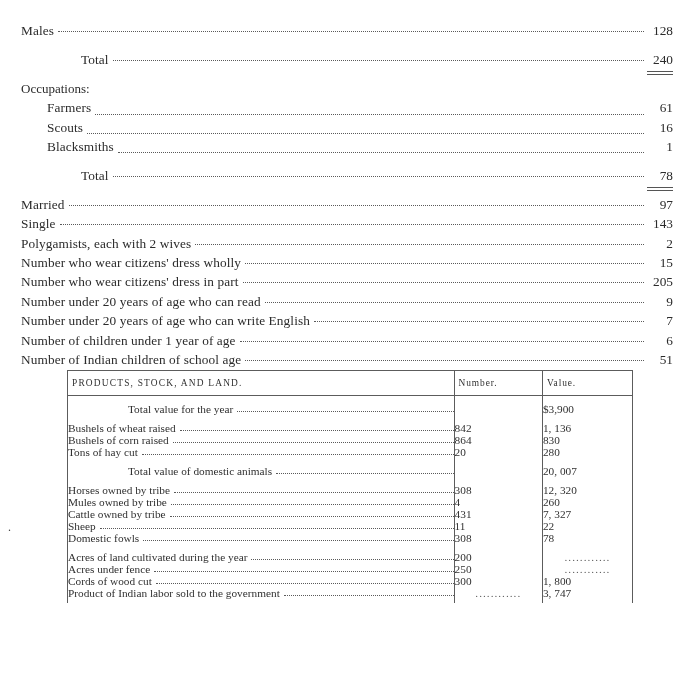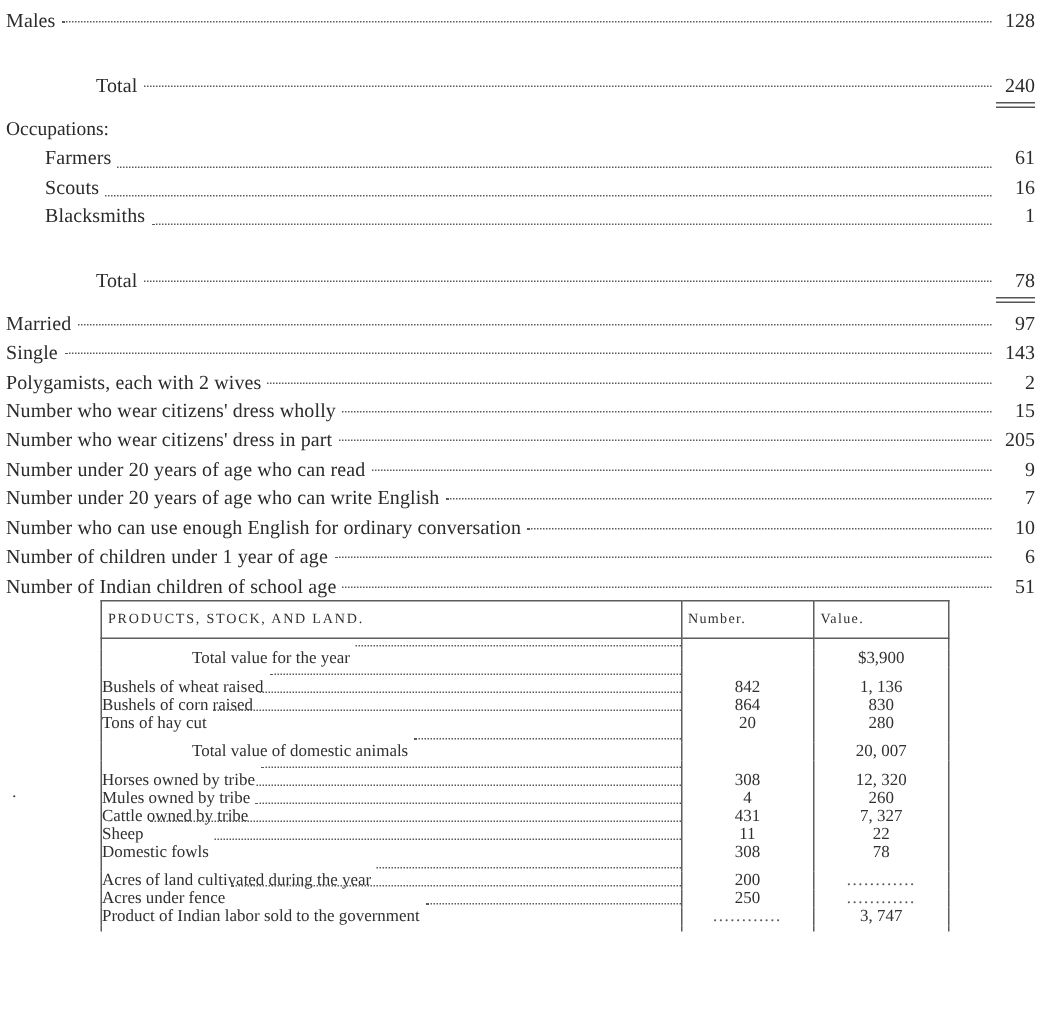--- a/index.html
+++ b/index.html
@@ -12,21 +12,21 @@
     height: 683px;
     font-family: "Liberation Serif", serif;
     color: #2b2b2b;
     position: relative;
     overflow: hidden;
   }
   .page {
     position: relative;
     width: 700px;
     height: 575px;
-    padding: 0;
+    padding: 17px;
     box-sizing: border-box;
   }
 
   
   .stat-list {
     padding: 4px 10px 0 4px;
   }
   .stat-row {
     display: flex;
     align-items: baseline;
@@ -47,21 +47,21 @@
     min-width: 12px;
   }
   .stat-row .value {
     flex: 0 0 auto;
     text-align: right;
     min-width: 26px;
   }
   .indent-1 { padding-left: 26px; align-items: flex-end; }
   .indent-total { padding-left: 60px; }
 
-  .total-row { margin-top: 24px; margin-bottom: 9px; justify-content: flex-end; }
+  .total-row { margin-top: 10px; margin-bottom: 9px; justify-content: flex-end; }
   .total-row .label { font-style: normal; }
 
   .dbl-underline {
     position: relative;
   }
   .dbl-underline .value::after {
     content: "";
     position: absolute;
     right: 0;
     bottom: -5px;
@@ -115,33 +115,33 @@
   .col-prod { width: 396px; }
   .col-num  { width: 84px; }
   .col-val  { width: 86px; }
 
   td.prod {
     padding: 1.5px 6px 1.5px 14px;
     white-space: nowrap;
   }
   td.prod .inner {
     display: flex;
-    align-items: flex-start;
+    align-items: flex-end;
   }
   td.prod .txt { flex: 0 0 auto; }
   td.prod .ldr {
     flex: 1 1 auto;
     border-bottom: 1px dotted #5a5a5a;
     margin: 0 0 0 4px;
     position: relative;
     top: -3px;
     min-width: 10px;
   }
   td.num, td.val {
-    text-align: center;
+    text-align: left;
     padding: 1.5px 4px;
     white-space: nowrap;
   }
   tr.subtotal td.prod { padding-left: 60px; }
   tr.subtotal td.prod .ldr { }
   td.dotline {
     text-align: center;
     color: #5a5a5a;
     letter-spacing: 1px;
   }
@@ -236,25 +236,20 @@
       <span class="leader"></span>
       <span class="value">9</span>
     </div>
 
     <div class="stat-row">
       <span class="label">Number under 20 years of age who can write English</span>
       <span class="leader"></span>
       <span class="value">7</span>
     </div>
 
-    <div class="stat-row">
-      <span class="label">Number who can use enough English for ordinary conversation</span>
-      <span class="leader"></span>
-      <span class="value">10</span>
-    </div>
 
     <div class="stat-row">
       <span class="label">Number of children under 1 year of age</span>
       <span class="leader"></span>
       <span class="value">6</span>
     </div>
 
     <div class="stat-row">
       <span class="label">Number of Indian children of school age</span>
       <span class="leader"></span>
@@ -433,20 +428,30 @@
           <td class="prod">
             <span class="inner">
                 <span class="txt">Acres under fence</span>
                 <span class="ldr"></span>
               </span>
           </td>
           <td class="num">250</td>
           <td class="val dotline">............</td>
         </tr>
 
+        <tr>
+          <td class="prod">
+            <span class="inner">
+                <span class="txt">Cords of wood cut</span>
+                <span class="ldr"></span>
+              </span>
+          </td>
+          <td class="num">300</td>
+          <td class="val">1, 800</td>
+        </tr>
 
         <tr>
           <td class="prod">
             <span class="inner">
                 <span class="txt">Product of Indian labor sold to the government</span>
                 <span class="ldr"></span>
               </span>
           </td>
           <td class="num dotline">............</td>
           <td class="val">3, 747</td>

